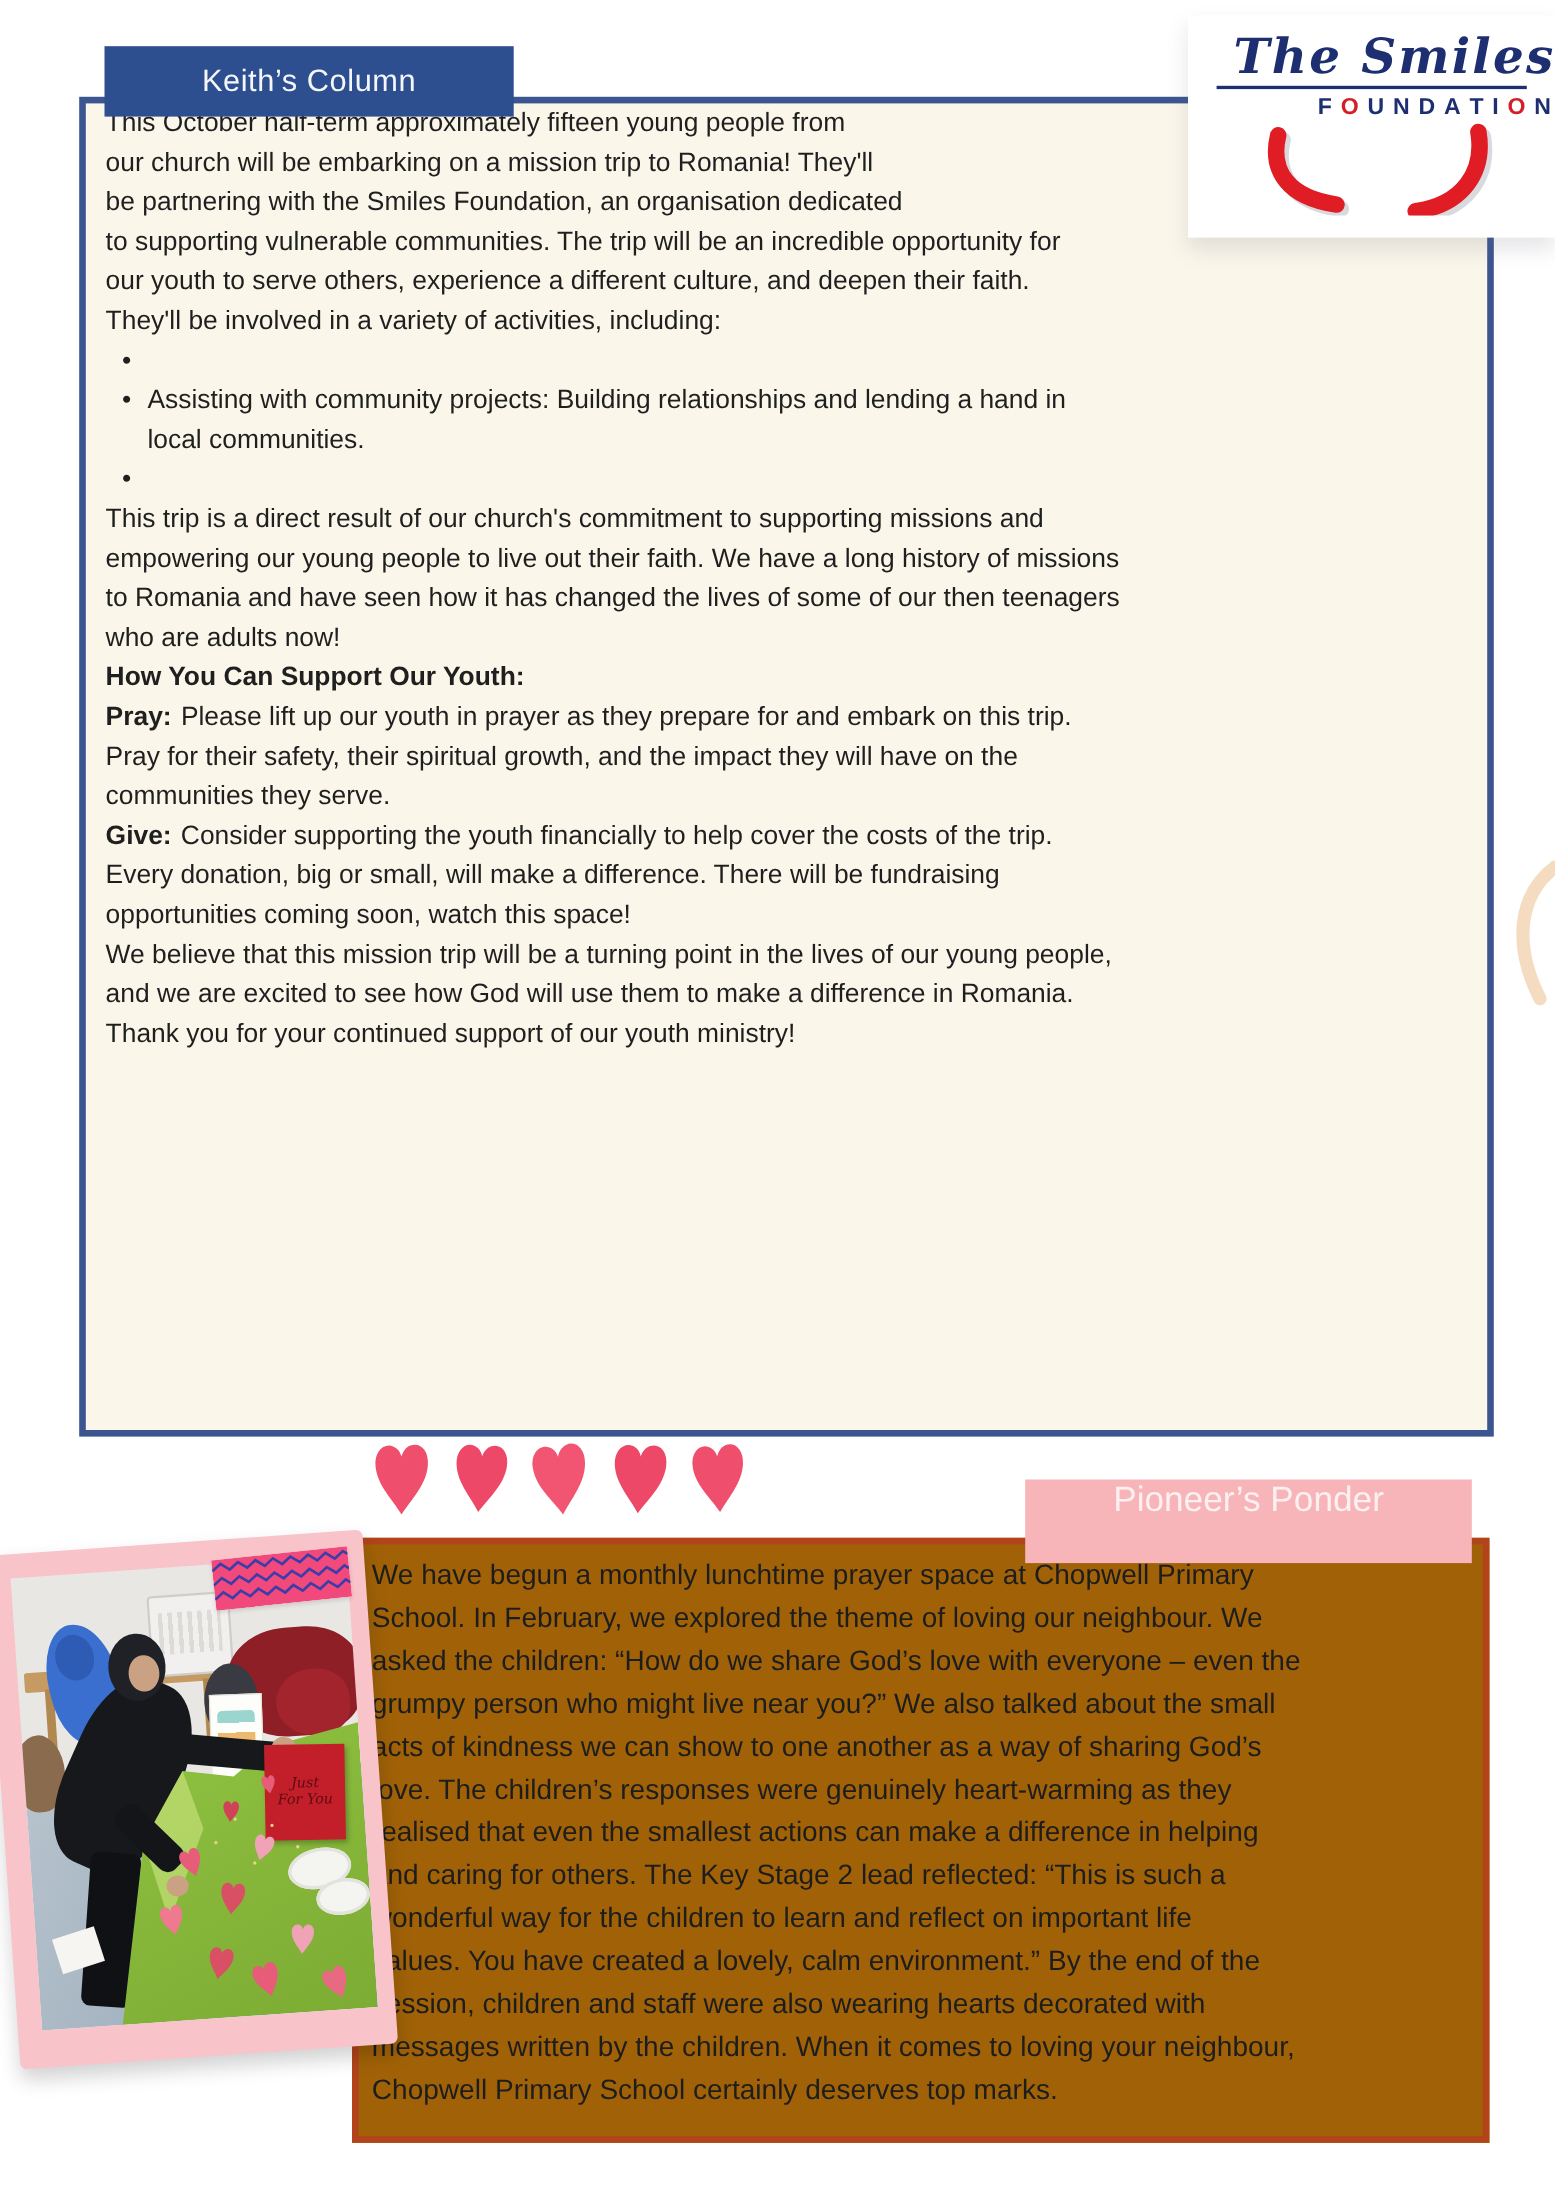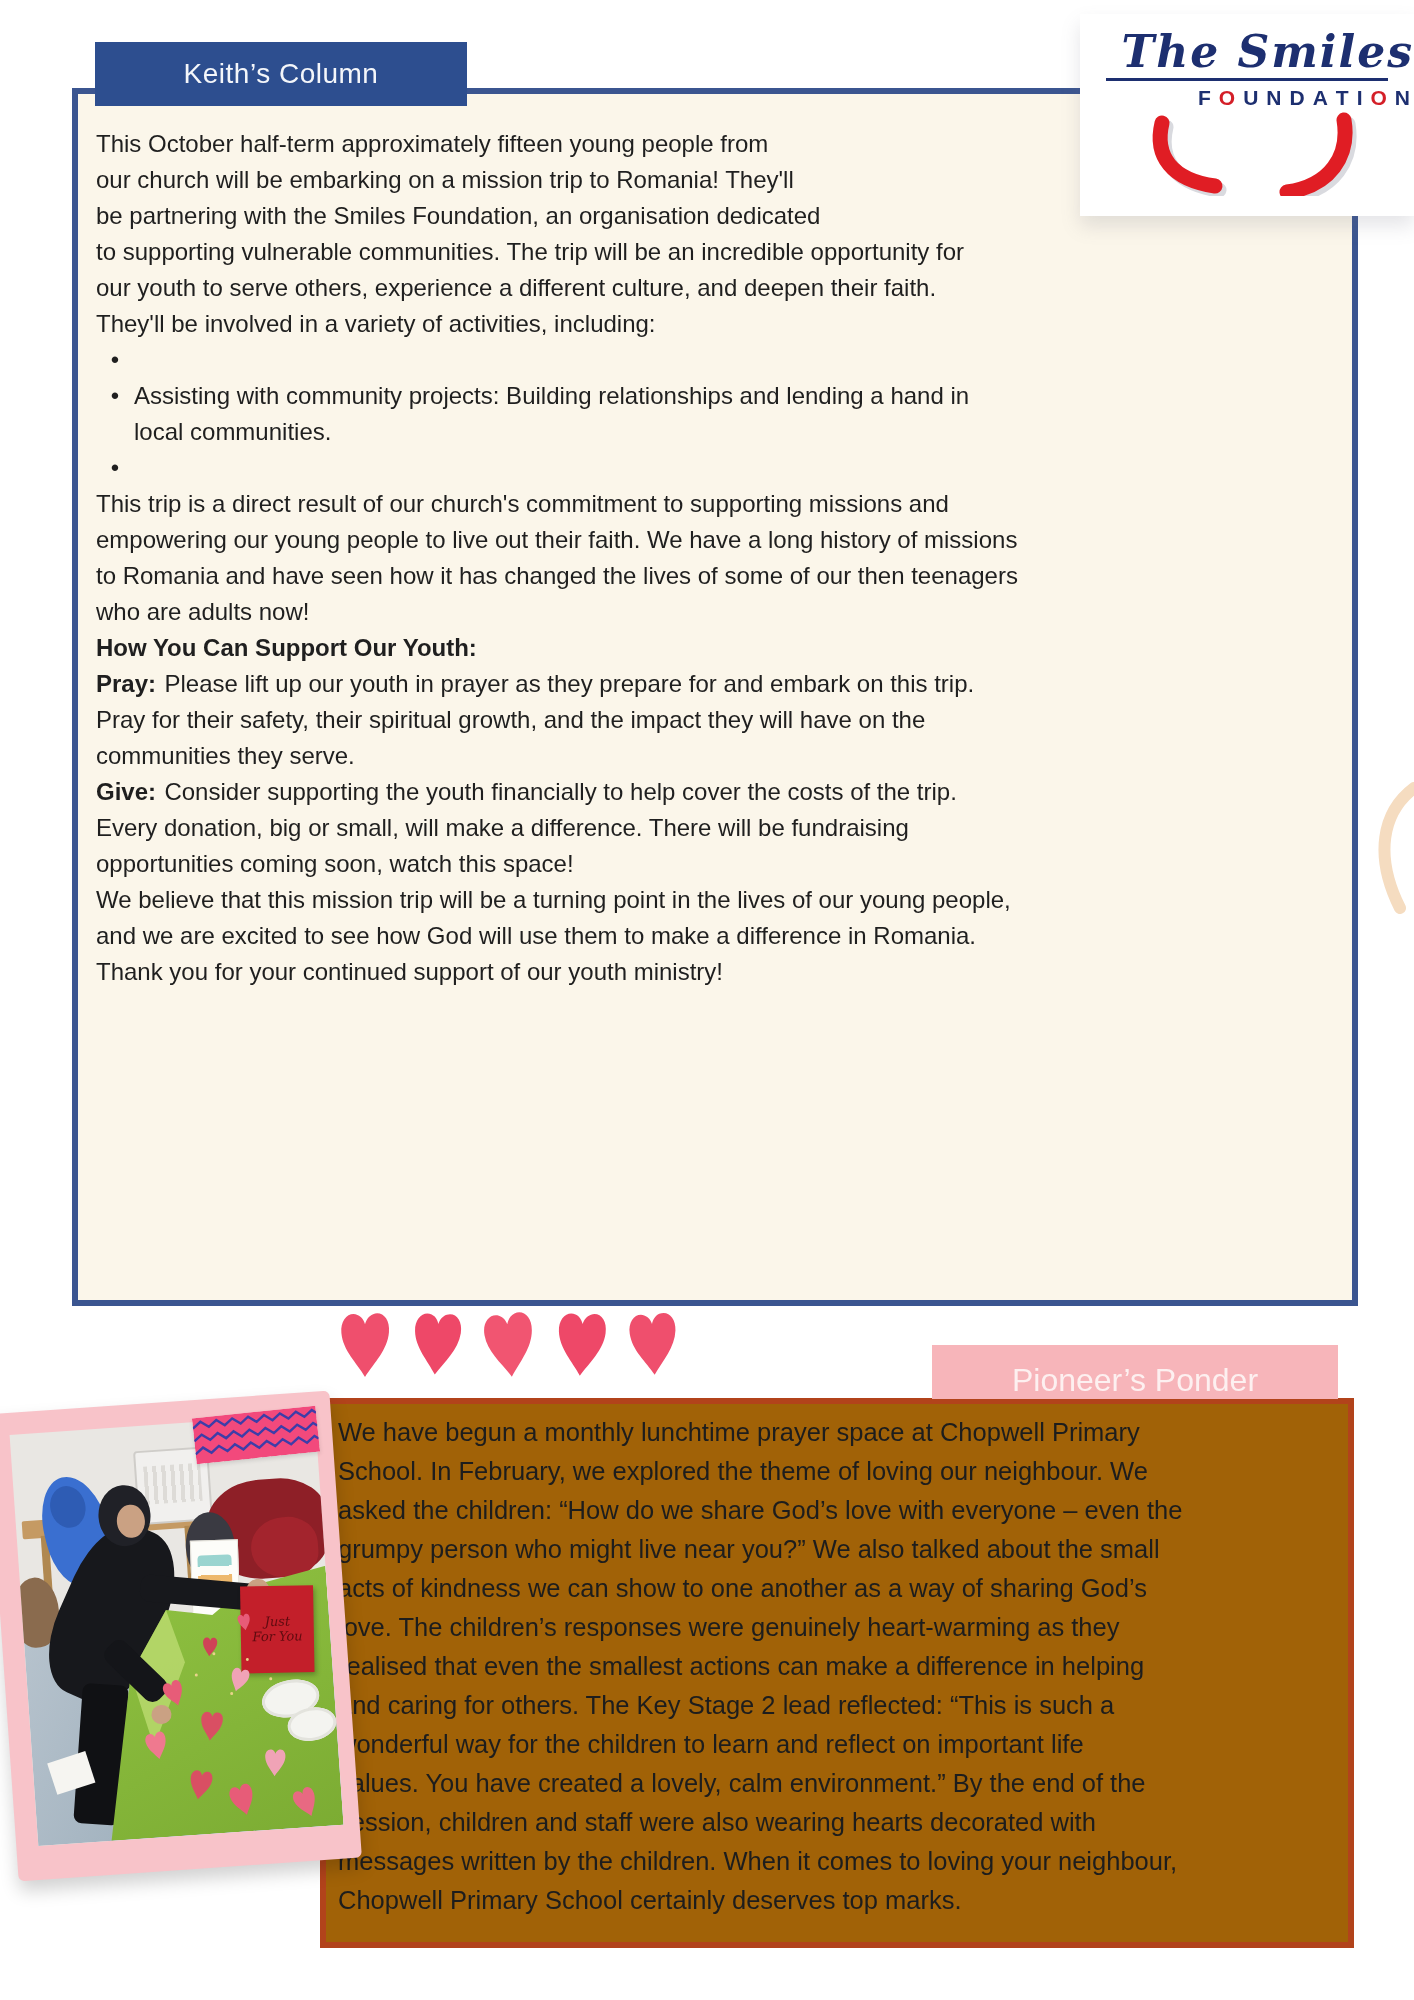--- a/index.html
+++ b/index.html
@@ -2,21 +2,21 @@
 <html><head>
 <meta charset="utf-8">
 <style>
   html,body{margin:0;padding:0;}
   body{background:#ffffff;font-family:"Liberation Sans",sans-serif;}
   .page{position:relative;width:1414px;height:2000px;background:#ffffff;overflow:hidden;}
 
   
   .keith-box{position:absolute;left:72px;top:88px;width:1286px;height:1218px;
     box-sizing:border-box;border:6px solid #3b5590;background:#fbf6ea;z-index:1;
-    padding:32px 24px 0 18px;}
+    padding:0 24px 0 18px;}
   .keith-badge{position:absolute;left:95px;top:42px;width:372px;height:64px;background:#2d4e8f;
     color:#f4f6fa;display:flex;align-items:center;justify-content:center;
     font-size:28px;letter-spacing:.5px;z-index:3;}
   .body-text{color:#1f1f1f;font-size:24px;line-height:36px;}
   .prelines{white-space:pre-line;}
   .bullet-row{display:flex;}
   .bullet-row .dot{width:38px;text-align:center;flex:0 0 38px;}
   .bullet-row .dot::before{content:"•";}
   .bold{font-weight:bold;}
   .lead-label{font-weight:bold;margin-right:.35em;}
@@ -40,22 +40,22 @@
   .hearts-row .heart{display:block;}
   .hearts-row .heart:nth-child(2){transform:rotate(4deg);}
   .hearts-row .heart:nth-child(3){transform:rotate(-5deg);}
   .hearts-row .heart:nth-child(4){transform:rotate(3deg);}
   .hearts-row .heart:nth-child(5){transform:rotate(-3deg);}
 
   
   .pioneer-box{position:absolute;left:320px;top:1398px;width:1034px;height:550px;
     box-sizing:border-box;border:6px solid #b2431b;background:#a16207;z-index:1;
     padding:9px 10px 0 12px;}
-  .pioneer-badge{position:absolute;left:932px;top:1345px;width:406px;height:54px;background:#f7b5ba;
-    color:#fdf0f0;display:flex;align-items:flex-end;justify-content:center;font-size:32px;z-index:3;}
+  .pioneer-badge{position:absolute;left:932px;top:1345px;width:406px;height:76px;background:#f7b5ba;
+    color:#fdf0f0;display:flex;align-items:flex-start;justify-content:center;font-size:32px;z-index:3;}
   .pioneer-text{color:#1d1d1d;font-size:25.5px;line-height:39px;}
 
   
   .photo-group{position:absolute;left:2px;top:1402px;width:344px;height:468px;
     transform:rotate(-4deg);z-index:2;}
   .photo-frame{position:absolute;inset:0;background:#f8c3c9;border-radius:6px;
     box-shadow:0 10px 18px rgba(0,0,0,.18);}
   .photo{position:absolute;left:22px;top:22px;right:16px;bottom:34px;background:#e9e7e3;overflow:hidden;}
   .ph-floor{position:absolute;left:0;top:46%;width:100%;height:54%;
     background:linear-gradient(115deg,#b7c3cd 0%,#9fb0bd 55%,#aab9c4 100%);}

